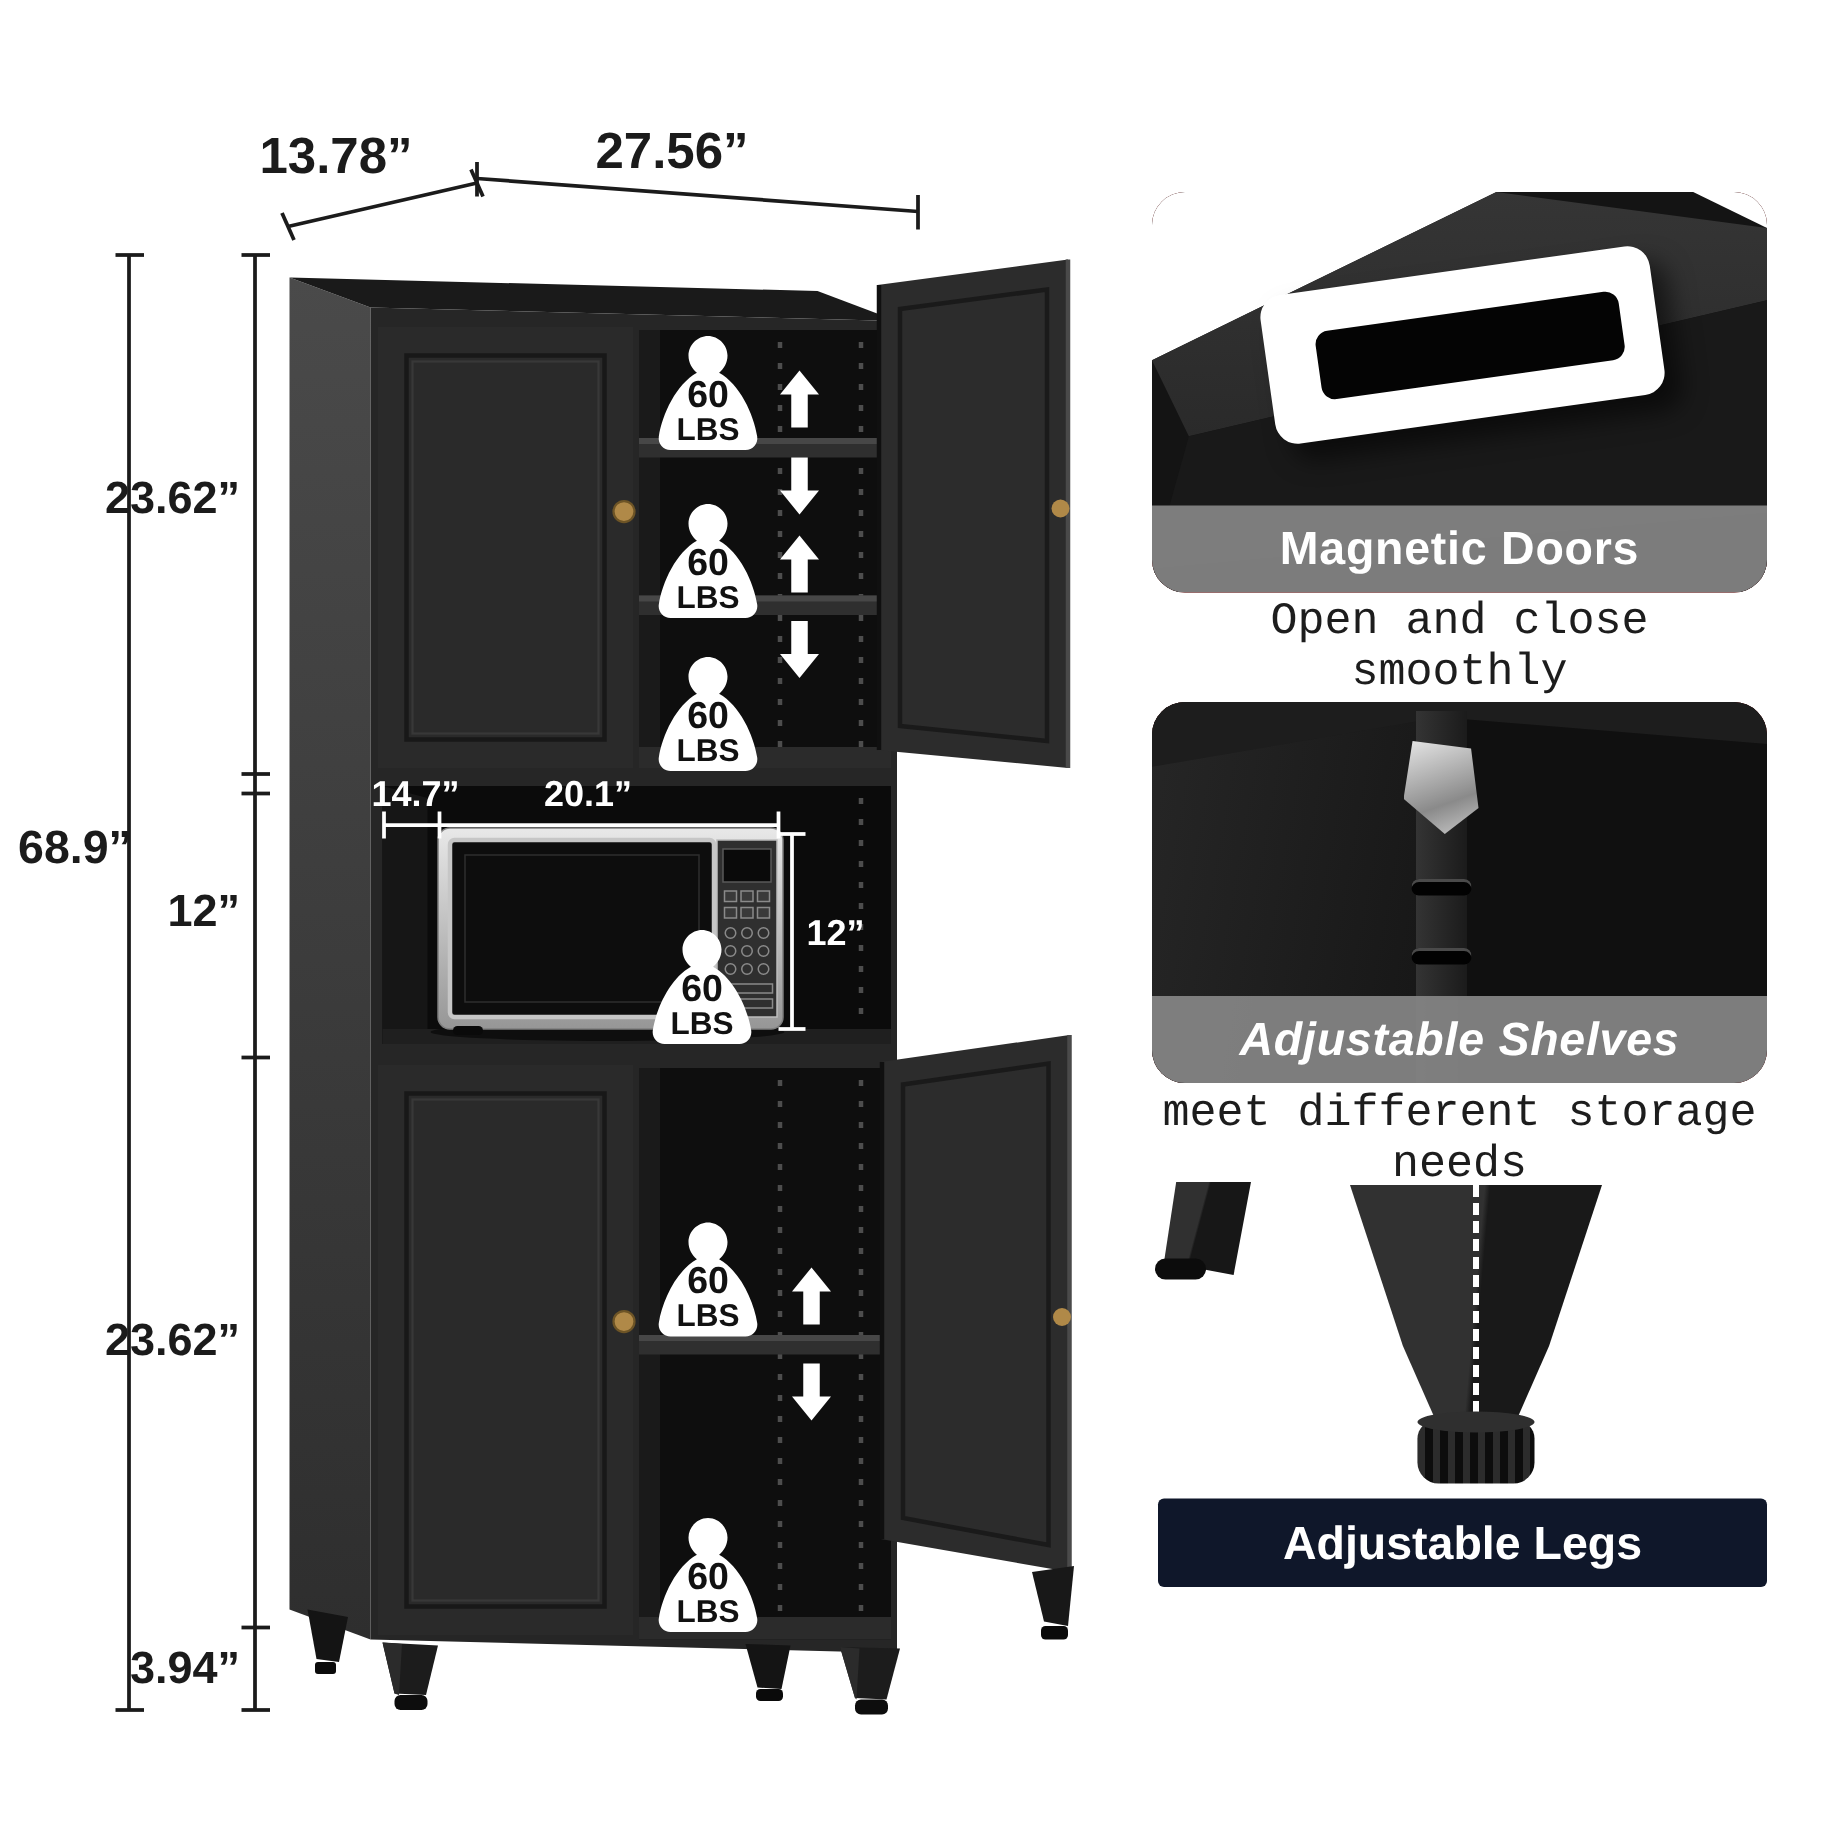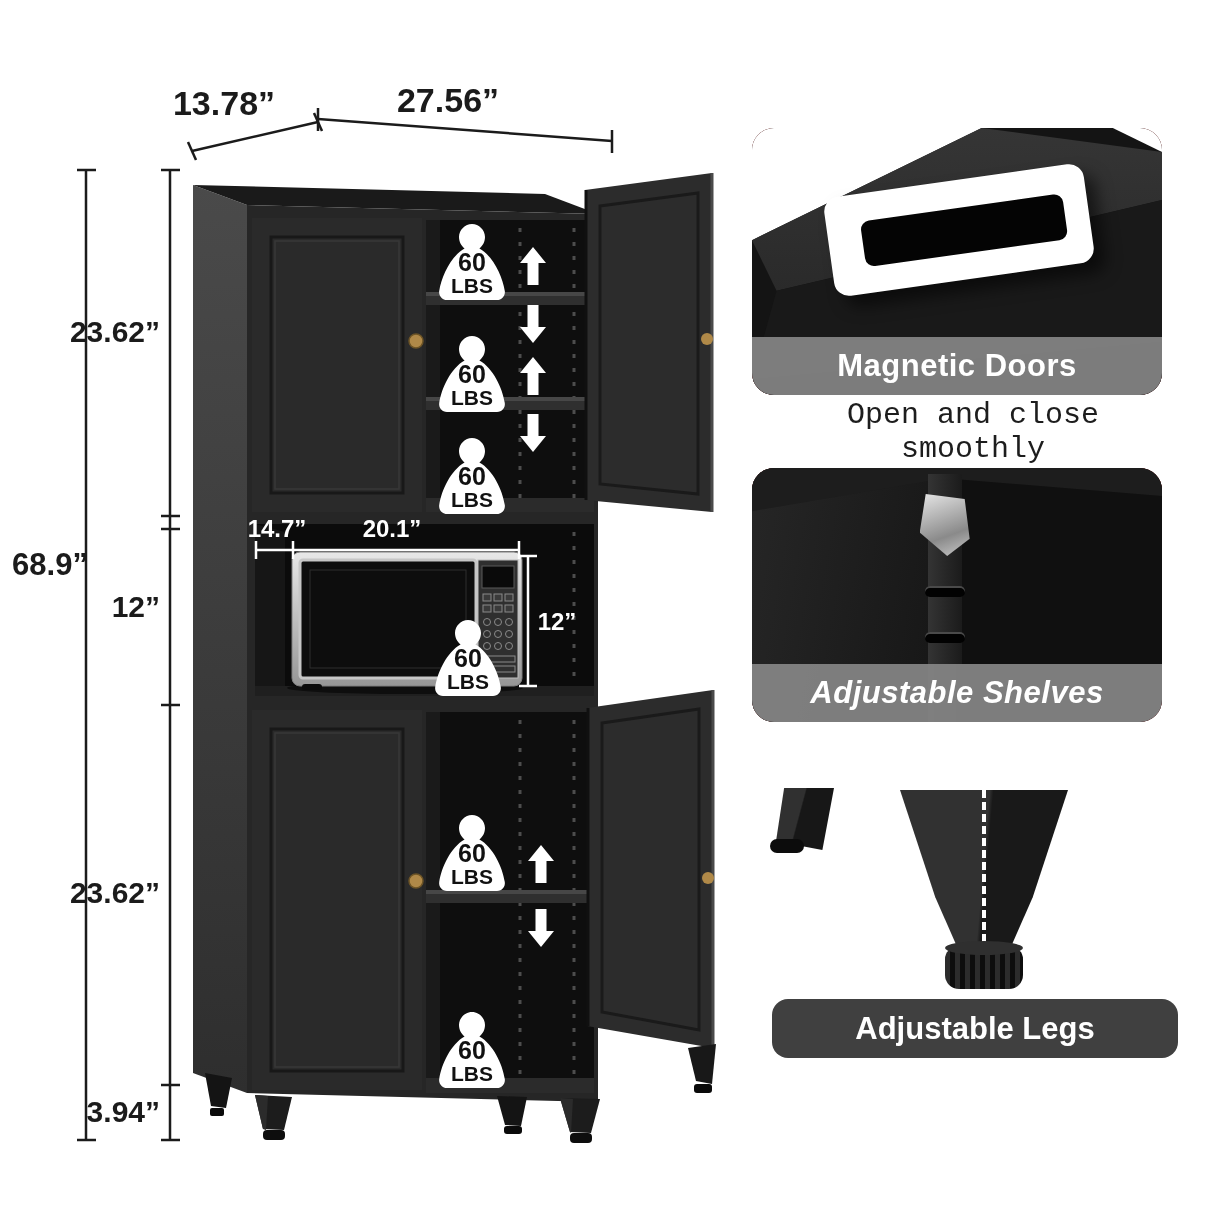--- a/index.html
+++ b/index.html
@@ -1,21 +1,21 @@
 <!DOCTYPE html>
 <html><head>
 <meta charset="utf-8">
 <style>
   html,body{margin:0;padding:0;background:#fff;}
   .stage{position:relative;width:1214px;height:1214px;background:#ffffff;overflow:hidden;
          font-family:"Liberation Sans",sans-serif;}
   svg text{font-family:"Liberation Sans","DejaVu Sans",sans-serif;}
 
   
-  .card{position:absolute;left:752px;width:410px;border-radius:22px;overflow:hidden;background:#b91c1c;}
+  .card{position:absolute;left:768px;width:410px;border-radius:22px;overflow:hidden;background:#b91c1c;}
   #card-doors{top:128px;height:267px;}
   #card-shelves{top:468px;height:254px;font-style:italic;}
   .card-caption{position:absolute;left:0;right:0;bottom:0;height:58px;
     background:rgba(132,132,132,.94);color:#ffffff;font-weight:bold;font-size:31px;
     display:flex;align-items:center;justify-content:center;letter-spacing:.5px;}
   .card-sub{position:absolute;left:768px;width:410px;text-align:center;
     font-size:30px;color:#1d1d1d;font-family:Liberation Mono, monospace;}
   #sub-doors{top:398px;}
   #sub-shelves{top:726px;}
   #sub-legs{top:1062px;}
@@ -53,22 +53,22 @@
     clip-path:polygon(14% 0,100% 0,80% 100%,0 86%);}
   .leg-small-foot{position:absolute;left:2px;top:54px;width:34px;height:14px;background:#0c0c0c;border-radius:7px;}
   .leg-big{position:absolute;left:132px;top:5px;width:168px;height:176px;
     background:linear-gradient(95deg,#313131 0 49%,#191919 51% 100%);
     clip-path:polygon(0 0,100% 0,79% 61%,61% 100%,39% 100%,21% 61%);}
   .leg-dash{position:absolute;left:50%;top:0;bottom:0;border-left:4px dashed #ffffff;transform:translateX(-2px);}
   .leg-foot{position:absolute;left:177px;top:162px;width:78px;height:42px;
     background:repeating-linear-gradient(90deg,#2c2c2c 0 5px,#0d0d0d 5px 10px);
     border-radius:12px 12px 14px 14px;}
   .leg-foot-cap{position:absolute;left:0;right:0;top:-6px;height:14px;background:#2f2f2f;border-radius:50%;}
-  #caption-legs{position:absolute;left:772px;top:999px;width:406px;height:59px;background:#404040;
-    border-radius:16px;color:#fff;font-weight:bold;font-size:31px;display:flex;align-items:center;justify-content:center;}
+  #caption-legs{position:absolute;left:772px;top:999px;width:406px;height:59px;background:#0f172a;
+    border-radius:4px;color:#fff;font-weight:bold;font-size:31px;display:flex;align-items:center;justify-content:center;}
 </style>
 </head>
 <body>
 
 <div class="stage">
 
   <svg width="760" height="1214" viewBox="0 0 760 1214" style="position:absolute;left:0;top:0">
     <defs>
       <linearGradient id="sideGrad" x1="0" y1="0" x2="0" y2="1">
         <stop offset="0" stop-color="#4a4a4a"></stop>
@@ -271,20 +271,21 @@
   <div class="card" id="card-shelves">
     <div class="ph sh-base"></div>
     <div class="ph sh-leftwall"></div>
     <div class="ph sh-ceiling"></div>
     <div class="ph sh-post"></div>
     <div class="ph sh-bracket"></div>
     <div class="ph sh-slot sh-slot1"></div>
     <div class="ph sh-slot sh-slot2"></div>
     <div class="card-caption">Adjustable Shelves</div>
   </div>
+  <div class="card-sub" id="sub-shelves">meet different storage needs</div>
 
   <div id="legs-art">
     <div class="leg-small"></div>
     <div class="leg-small-foot"></div>
     <div class="leg-big">
       <div class="leg-dash"></div>
     </div>
     <div class="leg-foot">
       <div class="leg-foot-cap"></div>
     </div>

